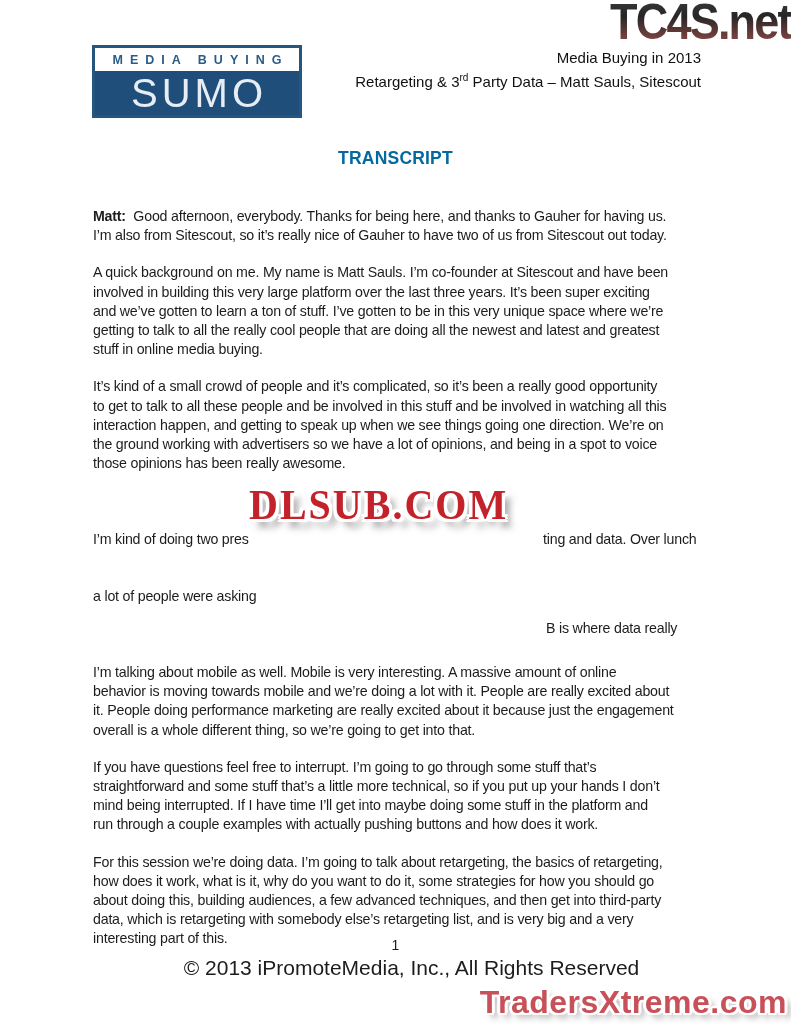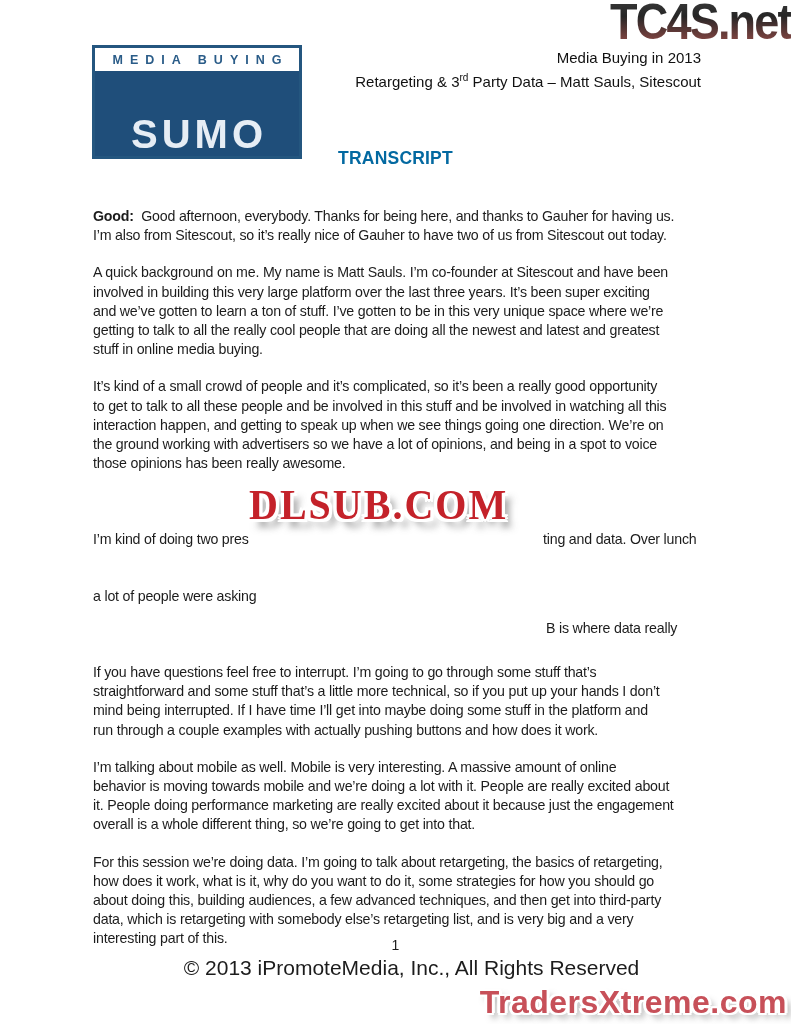--- a/index.html
+++ b/index.html
@@ -29,23 +29,22 @@
 
   
   .logo { position:absolute; left:92px; top:45px; width:204px; border:3px solid #24567f; background:#1f4e7a; }
   .logo-top {
     height:23px; background:#ffffff; display:flex; align-items:center; justify-content:center;
     color:#2a5c88; font-weight:bold; font-size:12.5px; letter-spacing:7px; padding-left:7px;
     white-space:nowrap;
   }
   .logo-main {
     height:44px; display:flex; align-items:center; justify-content:center;
-    color:#e6edf5; font-weight:bold; font-size:40px; letter-spacing:4px; padding-left:4px;
+    color:#e6edf5; font-weight:normal; font-size:40px; letter-spacing:4px; padding-left:4px;
     white-space:nowrap;
-    margin-top:41px;
   }
 
   
   .doc-title {
     position:absolute; top:148px; left:0; width:100%; text-align:center;
     font-weight:bold; font-size:17.5px; color:#0369a1; letter-spacing:0.2px;
   }
 
   
   .body-text {
@@ -100,49 +99,49 @@
 
   <div class="logo">
     <div class="logo-top">MEDIA BUYING</div>
     <div class="logo-main">SUMO</div>
   </div>
 
   <div class="doc-title">TRANSCRIPT</div>
 
   <div class="body-text">
 
-    <div class="para"><span class="speaker">Good:</span><span>  Good afternoon, everybody. Thanks for being here, and thanks to Gauher for having us.
+    <div class="para"><span class="speaker">Matt:</span><span>  Good afternoon, everybody. Thanks for being here, and thanks to Gauher for having us.
 I’m also from Sitescout, so it’s really nice of Gauher to have two of us from Sitescout out today.</span></div>
 
     <div class="para">A quick background on me. My name is Matt Sauls. I’m co-founder at Sitescout and have been
 involved in building this very large platform over the last three years. It’s been super exciting
 and we’ve gotten to learn a ton of stuff. I’ve gotten to be in this very unique space where we’re
 getting to talk to all the really cool people that are doing all the newest and latest and greatest
 stuff in online media buying.</div>
 
     <div class="para">It’s kind of a small crowd of people and it’s complicated, so it’s been a really good opportunity
 to get to talk to all these people and be involved in this stuff and be involved in watching all this
 interaction happen, and getting to speak up when we see things going one direction. We’re on
 the ground working with advertisers so we have a lot of opinions, and being in a spot to voice
 those opinions has been really awesome.</div>
 
     <div class="para">
       <div class="p4-line"><span>I’m kind of doing two pres</span><span class="p4-right-1">ting and data. Over lunch</span></div>
       <div class="p4-line"><span>a lot of people were asking</span><span class="p4-right-2">B is where data really</span></div>
     </div>
 
+    <div class="para">I’m talking about mobile as well. Mobile is very interesting. A massive amount of online
+behavior is moving towards mobile and we’re doing a lot with it. People are really excited about
+it. People doing performance marketing are really excited about it because just the engagement
+overall is a whole different thing, so we’re going to get into that.</div>
+
     <div class="para">If you have questions feel free to interrupt. I’m going to go through some stuff that’s
 straightforward and some stuff that’s a little more technical, so if you put up your hands I don’t
 mind being interrupted. If I have time I’ll get into maybe doing some stuff in the platform and
 run through a couple examples with actually pushing buttons and how does it work.</div>
-
-    <div class="para">I’m talking about mobile as well. Mobile is very interesting. A massive amount of online
-behavior is moving towards mobile and we’re doing a lot with it. People are really excited about
-it. People doing performance marketing are really excited about it because just the engagement
-overall is a whole different thing, so we’re going to get into that.</div>
 
     <div class="para">For this session we’re doing data. I’m going to talk about retargeting, the basics of retargeting,
 how does it work, what is it, why do you want to do it, some strategies for how you should go
 about doing this, building audiences, a few advanced techniques, and then get into third-party
 data, which is retargeting with somebody else’s retargeting list, and is very big and a very
 interesting part of this.</div>
 
   </div>
 
   <div class="dlsub">DLSUB.COM</div>

